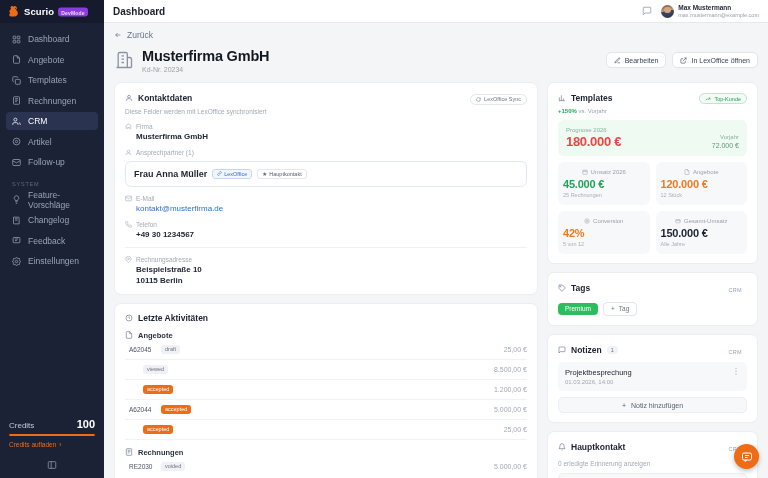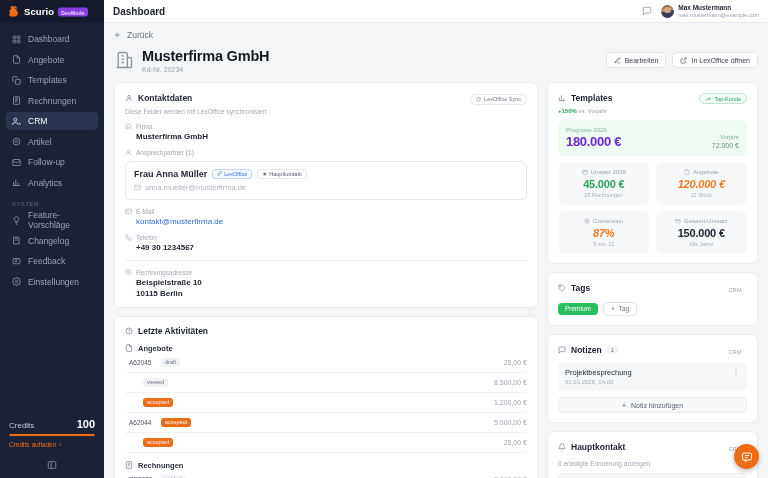--- a/index.html
+++ b/index.html
@@ -126,31 +126,31 @@
   .badge.gray { background: #f0f1f4; color: #6b7280; }
   .badge.orange { background: #ef6c16; color: #ffffff; }
   .ind-1 { padding-left: 18px; }
 
   
   .kpi-sub { font-size: 6px; color: #9aa1ae; margin-top: 4px; }
   .kpi-sub b { color: #22a35a; }
   .chip-green { border: 1px solid #bfe6cd; color: #22a35a; background: #f3fbf6; border-radius: 9px; padding: 1.5px 5px; font-size: 5.5px; display: inline-flex; gap: 3px; align-items: center; }
   .forecast { background: #effaf3; border-radius: 6px; padding: 7px 8px; margin-top: 6px; display: flex; align-items: flex-end; }
   .forecast-l-label { font-size: 6px; color: #86b79b; }
-  .forecast-l-value { font-size: 13px; font-weight: bold; color: #6d28d9; margin-top: 1px; letter-spacing: -.3px;}
+  .forecast-l-value { font-size: 13px; font-weight: bold; color: #ef4444; margin-top: 1px; letter-spacing: -.3px;}
   .forecast-r { margin-left: auto; text-align: right; }
   .forecast-r-label { font-size: 6px; color: #86b79b; }
   .forecast-r-value { font-size: 7px; color: #5d9a78; margin-top: 2px; }
   .kpi-grid { display: grid; grid-template-columns: 1fr 1fr; gap: 6px; margin-top: 6px; }
-  .kpi-box { background: #f7f8fa; border-radius: 6px; padding: 7px 5px; text-align: center; }
+  .kpi-box { background: #f7f8fa; border-radius: 6px; padding: 7px 5px; text-align: left; }
   .kpi-lab { font-size: 6px; color: #9aa1ae; display: flex; gap: 3px; align-items: center; justify-content: center; }
   .kpi-lab svg { width: 6px; height: 6px; }
   .kpi-val { font-size: 11px; font-weight: bold; margin-top: 3px; letter-spacing: -.2px;}
   .kpi-val.green { color: #22a35a; }
-  .kpi-val.orange { color: #ef7a1f; font-style: italic; }
+  .kpi-val.orange { color: #ef7a1f; }
   .kpi-val.dark { color: #1d2230; }
   .kpi-note { font-size: 5.5px; color: #a8aeba; margin-top: 2px; }
 
   
   .tag-row { display: flex; align-items: center; gap: 5px; margin-top: 7px; }
   .tag-premium { background: #2bbd5e; color: #fff; font-size: 6.5px; padding: 2.5px 7px; border-radius: 4px; }
   .tag-add { border: 1px solid #e2e5ea; color: #6d7687; font-size: 6.5px; padding: 2.5px 7px; border-radius: 4px; display: inline-flex; gap: 4px; align-items: center; }
 
   
   .count-pill { background: #f1f2f5; color: #6b7280; font-size: 5.5px; border-radius: 7px; padding: 1px 4px; }
@@ -232,26 +232,20 @@
             <circle cx="12" cy="12" r="3"></circle>
           </svg>
         <span>Artikel</span>
       </div>
       <div class="nav-item">
         <svg class="ic" viewBox="0 0 24 24" fill="none" stroke="currentColor" stroke-width="2">
             <rect x="2" y="4" width="20" height="16" rx="2"></rect>
             <path d="m2 7 10 6 10-6"></path>
           </svg>
         <span>Follow-up</span>
-      </div>
-      <div class="nav-item">
-        <svg class="ic" viewBox="0 0 24 24" fill="none" stroke="currentColor" stroke-width="2">
-            <path d="M4 20V10M10 20V4M16 20v-7M21 20H3"></path>
-          </svg>
-        <span>Analytics</span>
       </div>
 
       <div class="nav-section">SYSTEM</div>
 
       <div class="nav-item">
         <svg class="ic" viewBox="0 0 24 24" fill="none" stroke="currentColor" stroke-width="2">
             <path d="M9 18h6M10 22h4M12 2a6 6 0 0 0-4 10.5c.7.8 1 1.5 1 2.5h6c0-1 .3-1.7 1-2.5A6 6 0 0 0 12 2z"></path>
           </svg>
         <span>Feature-Vorschläge</span>
       </div>
@@ -404,27 +398,20 @@
                         <path d="M10 13a5 5 0 0 0 7 0l3-3a5 5 0 0 0-7-7l-1 1"></path>
                         <path d="M14 11a5 5 0 0 0-7 0l-3 3a5 5 0 0 0 7 7l1-1"></path>
                       </svg>
                     <span>LexOffice</span>
                   </span>
                   <span class="chip-gray">
                     <span>★</span>
                     <span>Hauptkontakt</span>
                   </span>
                 </div>
-                <div class="contact-mail">
-                  <svg viewBox="0 0 24 24" fill="none" stroke="currentColor" stroke-width="2">
-                      <rect x="2" y="4" width="20" height="16" rx="2"></rect>
-                      <path d="m2 7 10 6 10-6"></path>
-                    </svg>
-                  <span>anna.mueller@musterfirma.de</span>
-                </div>
               </div>
             </div>
 
             <div class="field">
               <div class="field-label">
                 <svg viewBox="0 0 24 24" fill="none" stroke="currentColor" stroke-width="2">
                     <rect x="2" y="4" width="20" height="16" rx="2"></rect>
                     <path d="m2 7 10 6 10-6"></path>
                   </svg>
                 <span>E-Mail</span>
@@ -570,21 +557,21 @@
                 <div class="kpi-note">12 Stück</div>
               </div>
               <div class="kpi-box">
                 <div class="kpi-lab">
                   <svg viewBox="0 0 24 24" fill="none" stroke="currentColor" stroke-width="2">
                       <circle cx="12" cy="12" r="9"></circle>
                       <circle cx="12" cy="12" r="4"></circle>
                     </svg>
                   <span>Conversion</span>
                 </div>
-                <div class="kpi-val orange">87%</div>
+                <div class="kpi-val orange">42%</div>
                 <div class="kpi-note">5 von 12</div>
               </div>
               <div class="kpi-box">
                 <div class="kpi-lab">
                   <svg viewBox="0 0 24 24" fill="none" stroke="currentColor" stroke-width="2">
                       <rect x="3" y="6" width="18" height="13" rx="2"></rect>
                       <path d="M3 10h18M16 14h2"></path>
                     </svg>
                   <span>Gesamt-Umsatz</span>
                 </div>

